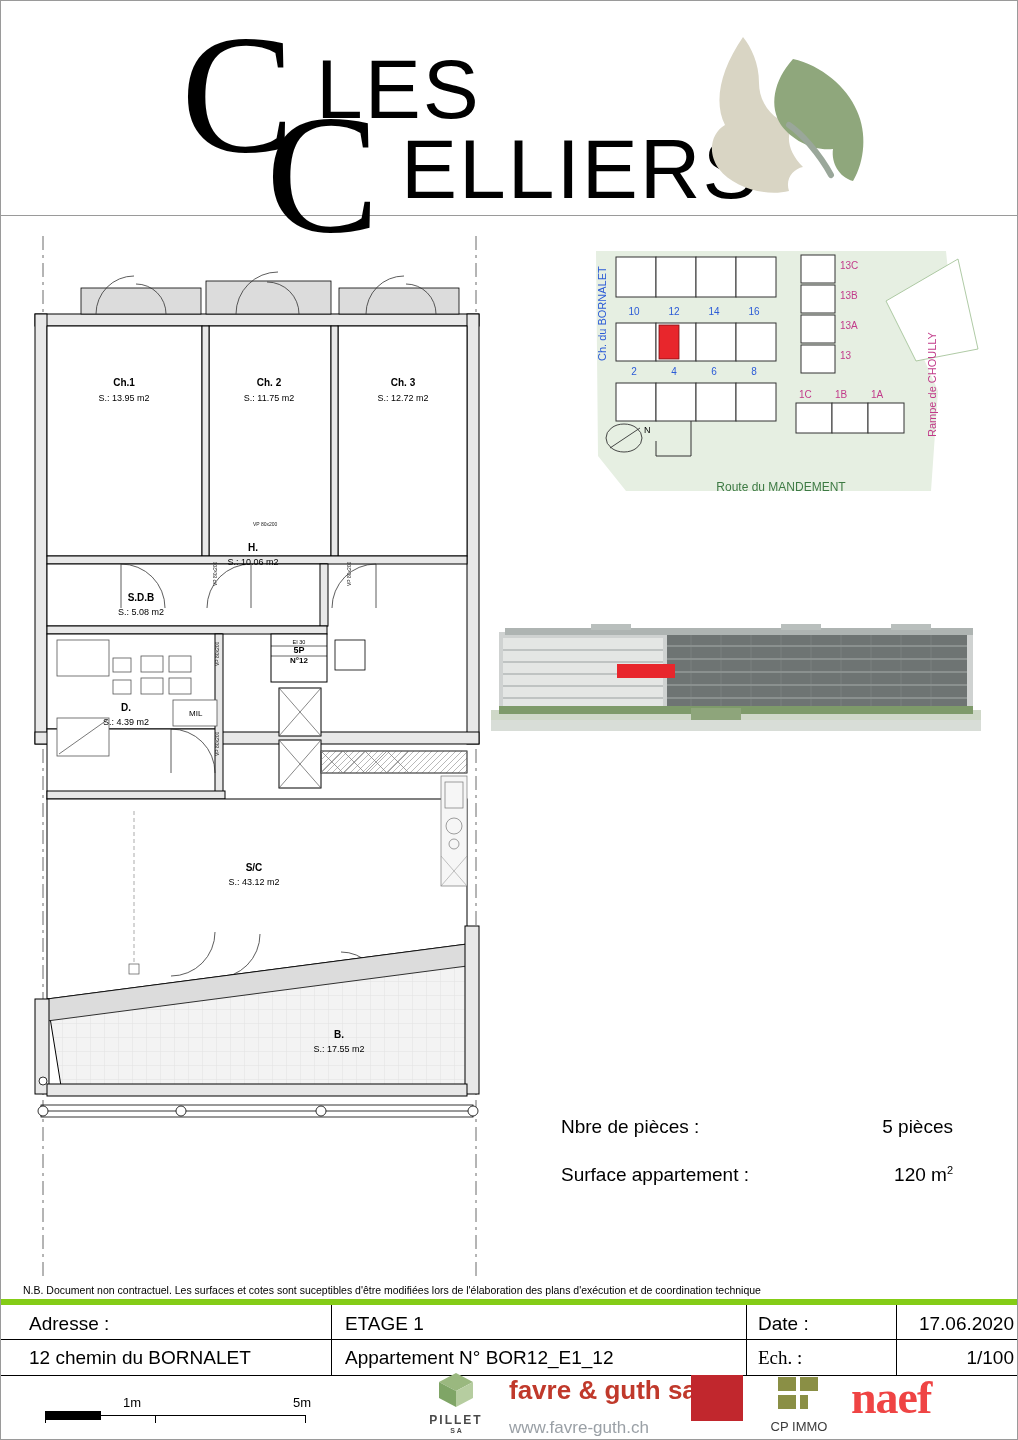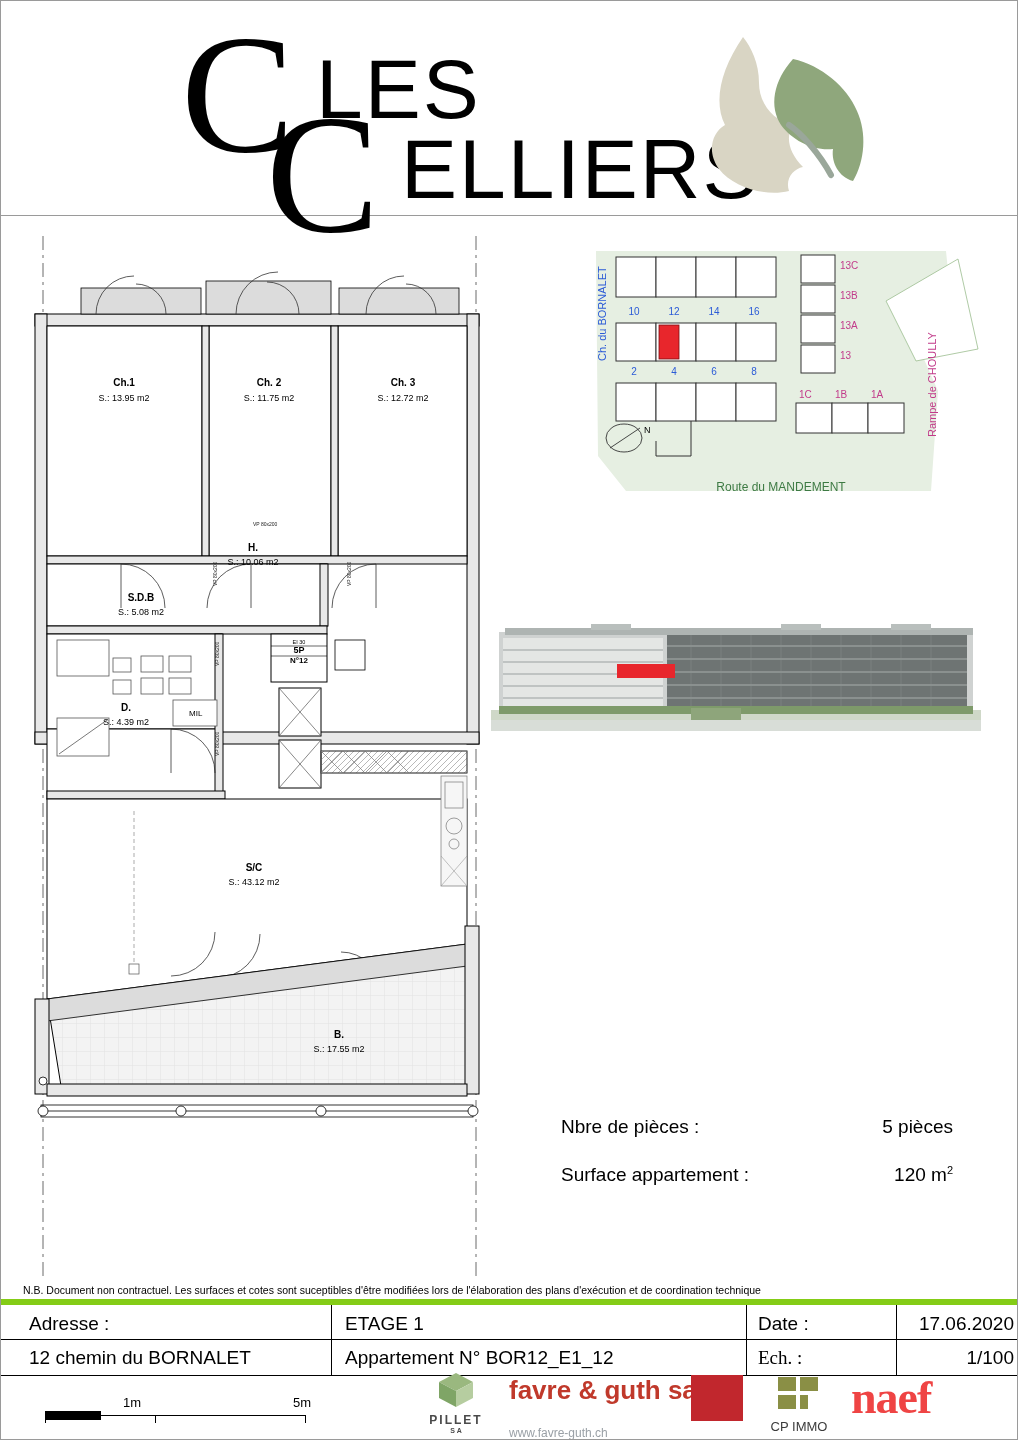--- a/index.html
+++ b/index.html
@@ -53,21 +53,21 @@
   .sb-l2{position:absolute;left:248px;top:-2px;font-size:13px;}
 
   
   .flogos{position:absolute;left:420px;top:1368px;width:590px;height:70px;}
   .pillet{position:absolute;left:0;top:0;width:70px;height:66px;text-align:center;font-weight:bold;}
   .pillet .cube{width:40px;height:38px;margin:2px auto 0;}
   .pillet .nm{font-size:12px;letter-spacing:2px;color:#4a4a4a;}
   .pillet .sa{font-size:7px;color:#4a4a4a;}
   .fg{position:absolute;left:88px;top:6px;}
   .fg .l1{font-size:26px;color:#c0392b;font-weight:bold;}
-  .fg .l2{font-size:12px;color:#9aa0a6;margin-top:20px;}
+  .fg .l2{font-size:17px;color:#9aa0a6;margin-top:12px;}
   .redsq{position:absolute;left:270px;top:6px;width:52px;height:46px;background:#c1272d;}
   .cpimmo{position:absolute;left:340px;top:4px;width:76px;text-align:center;}
   .cpimmo .gl{width:46px;height:40px;margin:0 auto;}
   .cpimmo .tx{font-size:13px;color:#3b3b3b;margin-top:2px;}
   .naef{position:absolute;left:430px;top:2px;font-size:46px;color:#ef4444;font-family:"Liberation Serif",serif;font-weight:bold;letter-spacing:-1px;}
 </style>
 </head>
 <body>
 
 <div id="sheet">

